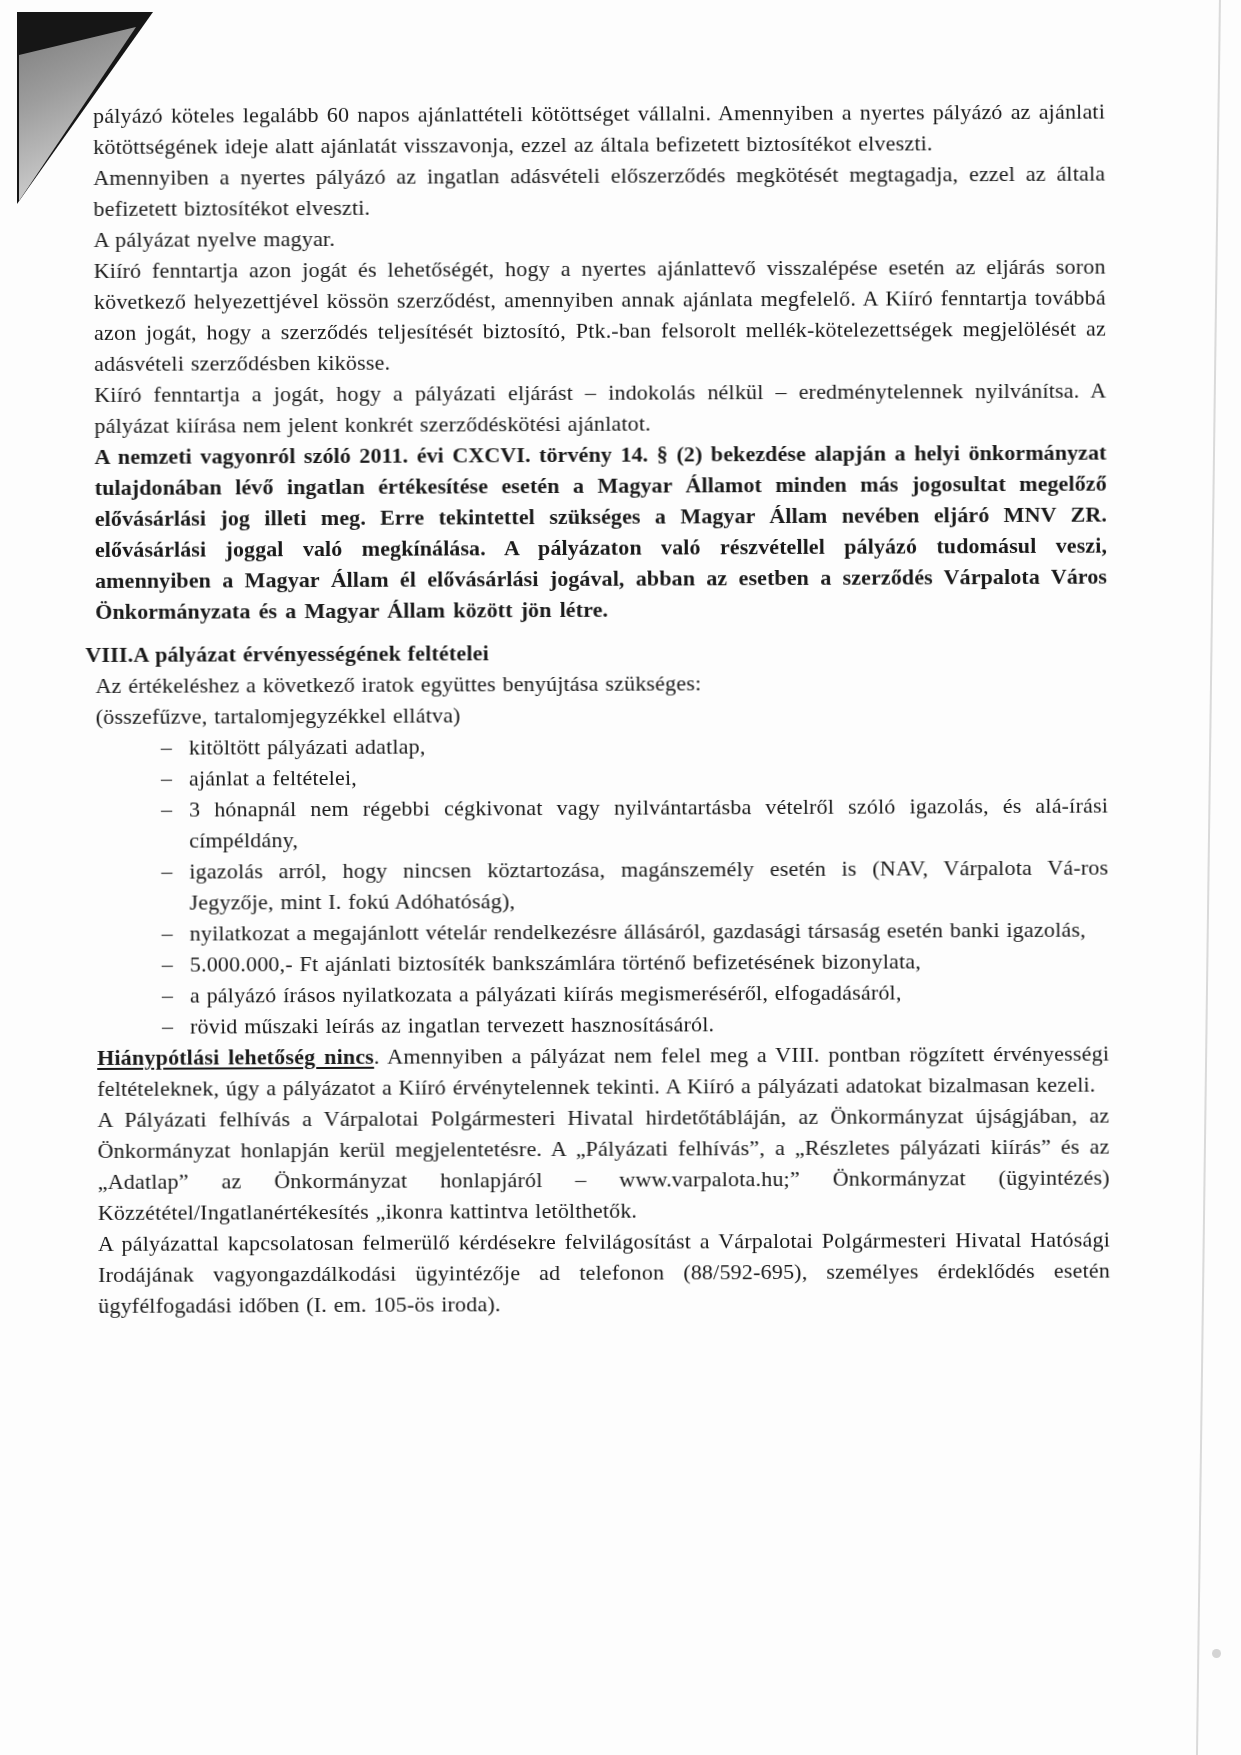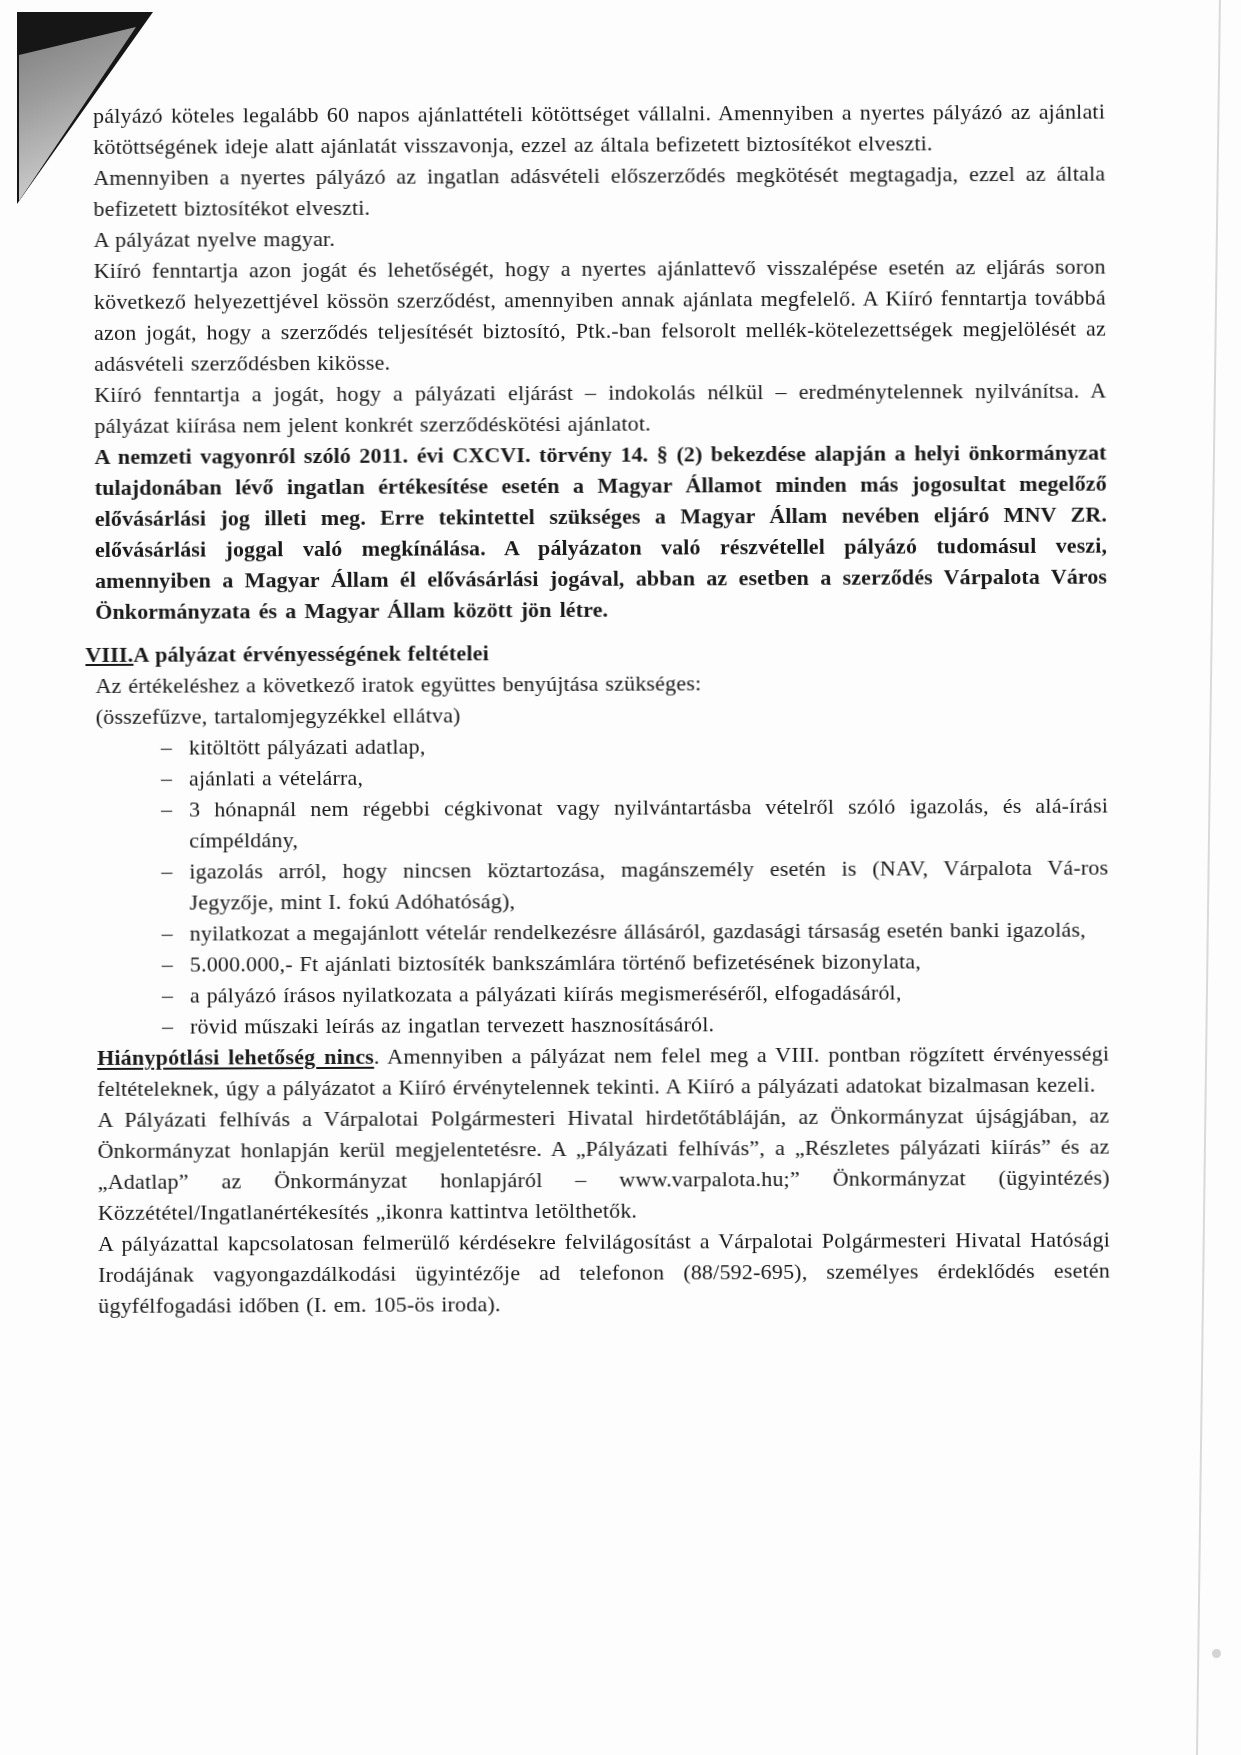--- a/index.html
+++ b/index.html
@@ -48,21 +48,21 @@
   .p-pre{margin-top:44px;}
   .p-lang{margin-top:23px;}
   .p-bold{
     margin-top:22px;font-weight:bold;word-spacing:2.5px;letter-spacing:.1px;
   }
   .sec8{margin-top:12px;}
   .sec8-heading{
     margin-left:-10px;font-weight:bold;display:flex;
     text-align:left;
   }
-  .sec8-num{min-width:31px;flex:0 0 auto;text-decoration:underline;}
+  .sec8-num{min-width:31px;flex:0 0 auto;}
   .sec8-intro{margin-left:44px;}
   .doclist{margin:0 0 0 44px;padding:0;list-style:none;}
   .doclist .li{
     position:relative;margin-left:21px;padding-left:28px;
     text-align:justify;
   }
   .doclist .marker{position:absolute;left:0;top:0;}
   .p-lower{margin-left:20px;}
   .p-nosupp{margin-top:20px;}
   .p-publ{margin-top:18px;}
@@ -102,21 +102,21 @@
     <p class="sec8-intro">Az értékeléshez a következő iratok együttes benyújtása szükséges:</p>
     <p class="sec8-intro">(összefűzve, tartalomjegyzékkel ellátva)</p>
 
     <div class="doclist">
       <div class="li">
         <span class="marker">–</span>
         <span>kitöltött pályázati adatlap,</span>
       </div>
       <div class="li">
         <span class="marker">–</span>
-        <span>ajánlati a vételárra,</span>
+        <span>ajánlat a feltételei,</span>
       </div>
       <div class="li">
         <span class="marker">–</span>
         <span>3 hónapnál nem régebbi cégkivonat vagy nyilvántartásba vételről szóló igazolás, és alá-írási címpéldány,</span>
       </div>
       <div class="li">
         <span class="marker">–</span>
         <span>igazolás arról, hogy nincsen köztartozása, magánszemély esetén is (NAV, Várpalota Vá-ros Jegyzője, mint I. fokú Adóhatóság),</span>
       </div>
       <div class="li">

